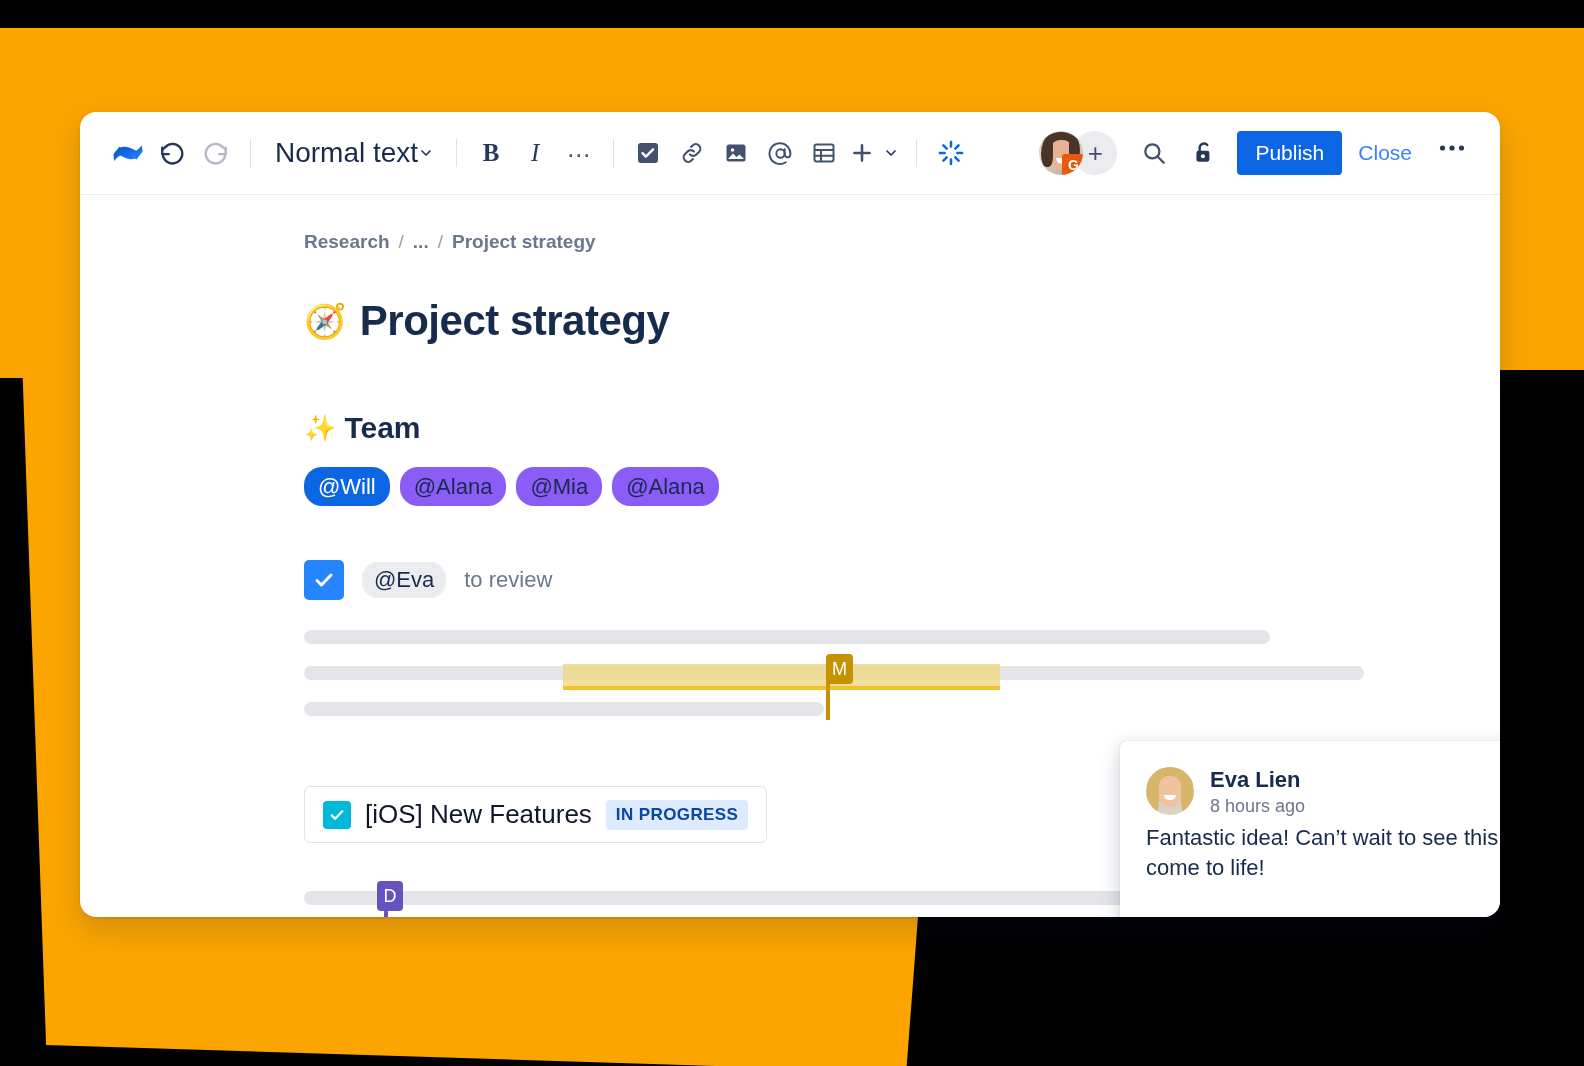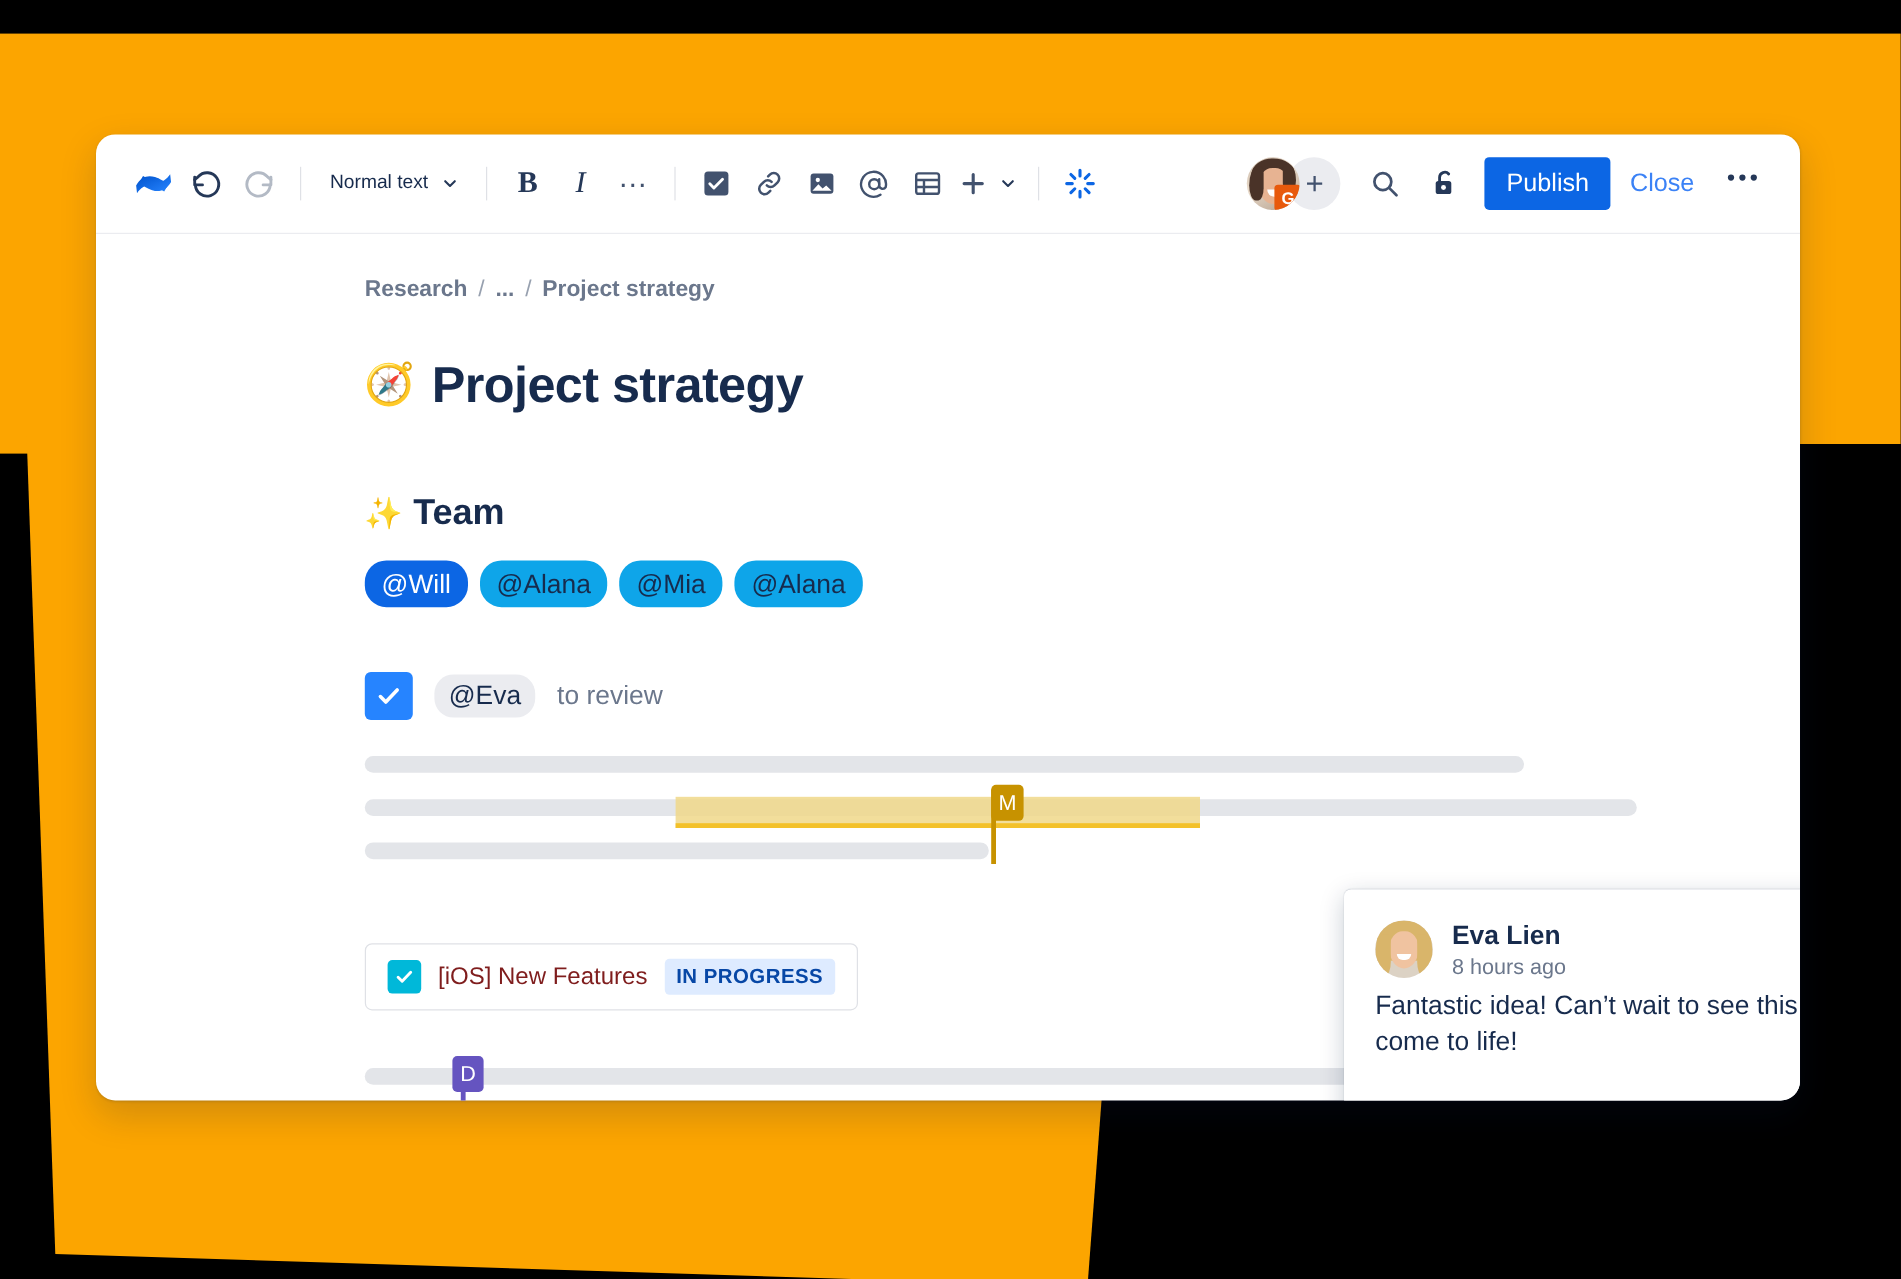--- a/index.html
+++ b/index.html
@@ -44,23 +44,23 @@
   .tb-right { display: flex; align-items: center; gap: 0; }
 
   .logo { width: 44px; height: 44px; display: flex; align-items: center; justify-content: center; }
   .icon-btn {
     width: 44px; height: 40px; display: flex; align-items: center; justify-content: center;
     border-radius: 4px; color: #42526e; cursor: pointer; background: none; border: none;
   }
   .divider { width: 1px; height: 28px; background: #dfe1e6; margin: 0 12px; }
 
   .style-select {
-    display: flex; align-items: center; gap: 10px; padding: 6px 10px 6px 12px;
+    display: flex; align-items: center; gap: 0; padding: 6px 10px 6px 12px;
     border-radius: 4px; cursor: pointer; color: #172b4d;
-    font-size: 16px; font-weight: 400; white-space: nowrap;
+    font-size: 28px; font-weight: 400; white-space: nowrap;
   }
 
   .bold-btn { font-size: 25px; font-weight: 700; color: #253858; font-family: "Liberation Serif", serif; }
   .ital-btn { font-size: 25px; font-style: italic; color: #253858; font-family: "Liberation Serif", serif; }
   .dots-btn { font-size: 25px; letter-spacing: 1px; color: #42526e; line-height: 10px; padding-bottom:10px;}
 
   .avatar-group { display: flex; align-items: center; margin-right: 12px; }
   .avatar {
     width: 44px; height: 44px; border-radius: 50%; position: relative;
     background: linear-gradient(150deg,#c9b8a8 0%, #e8d9c8 40%, #b4a190 100%);
@@ -109,21 +109,21 @@
   .title-emoji { font-size: 34px; line-height: 1; }
 
   .h-team {
     display: flex; align-items: center; gap: 8px; padding-left: 224px;
     margin-top: 66px; font-size: 30px; font-weight: 700; color: #172b4d;
   }
   .h-emoji { font-size: 26px; }
 
   .chips { display: flex; gap: 10px; padding-left: 224px; margin-top: 22px; }
   .chip {
-    padding: 7px 14px; border-radius: 18px; background: #0ea5e9; color: #172b4d;
+    padding: 7px 14px; border-radius: 18px; background: #8b5cf6; color: #172b4d;
     font-size: 22px; cursor: pointer; line-height: 1.15;
   }
   .chip.active { background: var(--brand); color: #fff; }
 
   .task-row { display: flex; align-items: center; gap: 18px; padding-left: 224px; margin-top: 54px; }
   .checkbox-lg {
     width: 40px; height: 40px; border-radius: 5px; background: #2684ff;
     display: flex; align-items: center; justify-content: center; cursor: pointer; flex: none;
   }
   .chip-sm {
@@ -151,21 +151,21 @@
   
   .jira-card {
     display: inline-flex; align-items: center; gap: 14px; margin-left: 224px;
     margin-top: 48px; border: 1px solid #dfe1e6; border-radius: 6px;
     padding: 12px 18px; background: #fff; cursor: pointer;
   }
   .jira-check {
     width: 28px; height: 28px; border-radius: 4px; background: #00b8d9;
     display: flex; align-items: center; justify-content: center; flex: none;
   }
-  .jira-title { font-size: 20px; color: #7f1d1d; }
+  .jira-title { font-size: 26px; color: #0f172a; }
   .jira-status {
     background: #deebff; color: #0747a6; font-size: 17px; font-weight: 700;
     letter-spacing: .4px; padding: 5px 10px; border-radius: 4px;
   }
 
   
   .comment-popup {
     position: absolute; left: 1040px; top: 629px; width: 420px; min-height: 290px;
     background: #fff; border-radius: 6px;
     box-shadow: 0 6px 20px rgba(9,30,66,0.22), 0 0 1px rgba(9,30,66,0.3);

